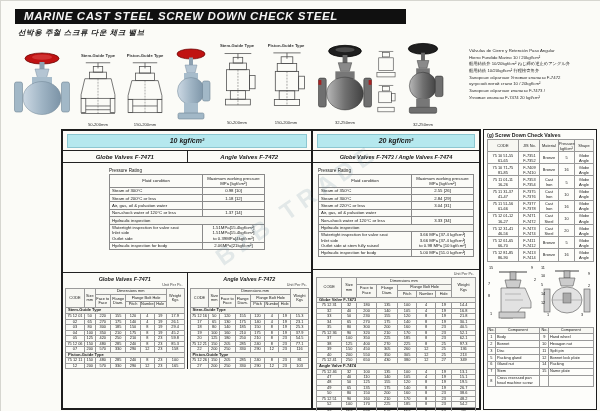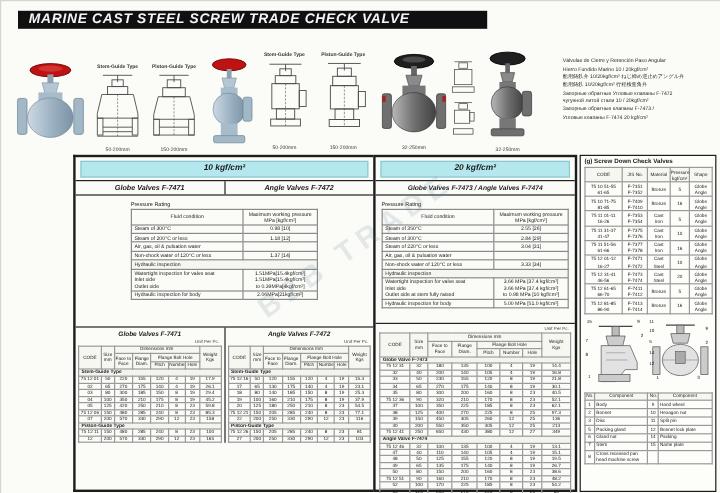--- a/index.html
+++ b/index.html
@@ -82,21 +82,22 @@
   .comp .l{text-align:left;}
   .comp thead th{background:#f7f7f2;}
   .watermark{position:absolute;left:200px;top:190px;font-size:24px;font-weight:bold;color:rgba(90,125,150,.15);
              transform:rotate(-35deg);letter-spacing:6px;pointer-events:none;}
 </style>
 </head>
 <body>
 
 <div class="page">
 
-  <div class="titlebar">MARINE CAST STEEL SCREW TRADE CHECK VALVE</div>
+  <div class="titlebar">MARINE CAST STEEL SCREW DOWN CHECK STEEL</div>
+  <div class="subtitle">선박용 주철 스크류 다운 체크 밸브</div>
 
   <div class="ill i-g1">
     <svg width="56" height="70" viewBox="0 0 56 70">
       <defs>
           <linearGradient id="gb1" x1="0" y1="0" x2="1" y2="0">
         <stop offset="0" stop-color="#cdd9e4"></stop>
             <stop offset=".5" stop-color="#9fb4c4"></stop>
             <stop offset="1" stop-color="#7b93a6"></stop>
       </linearGradient>
         </defs>

